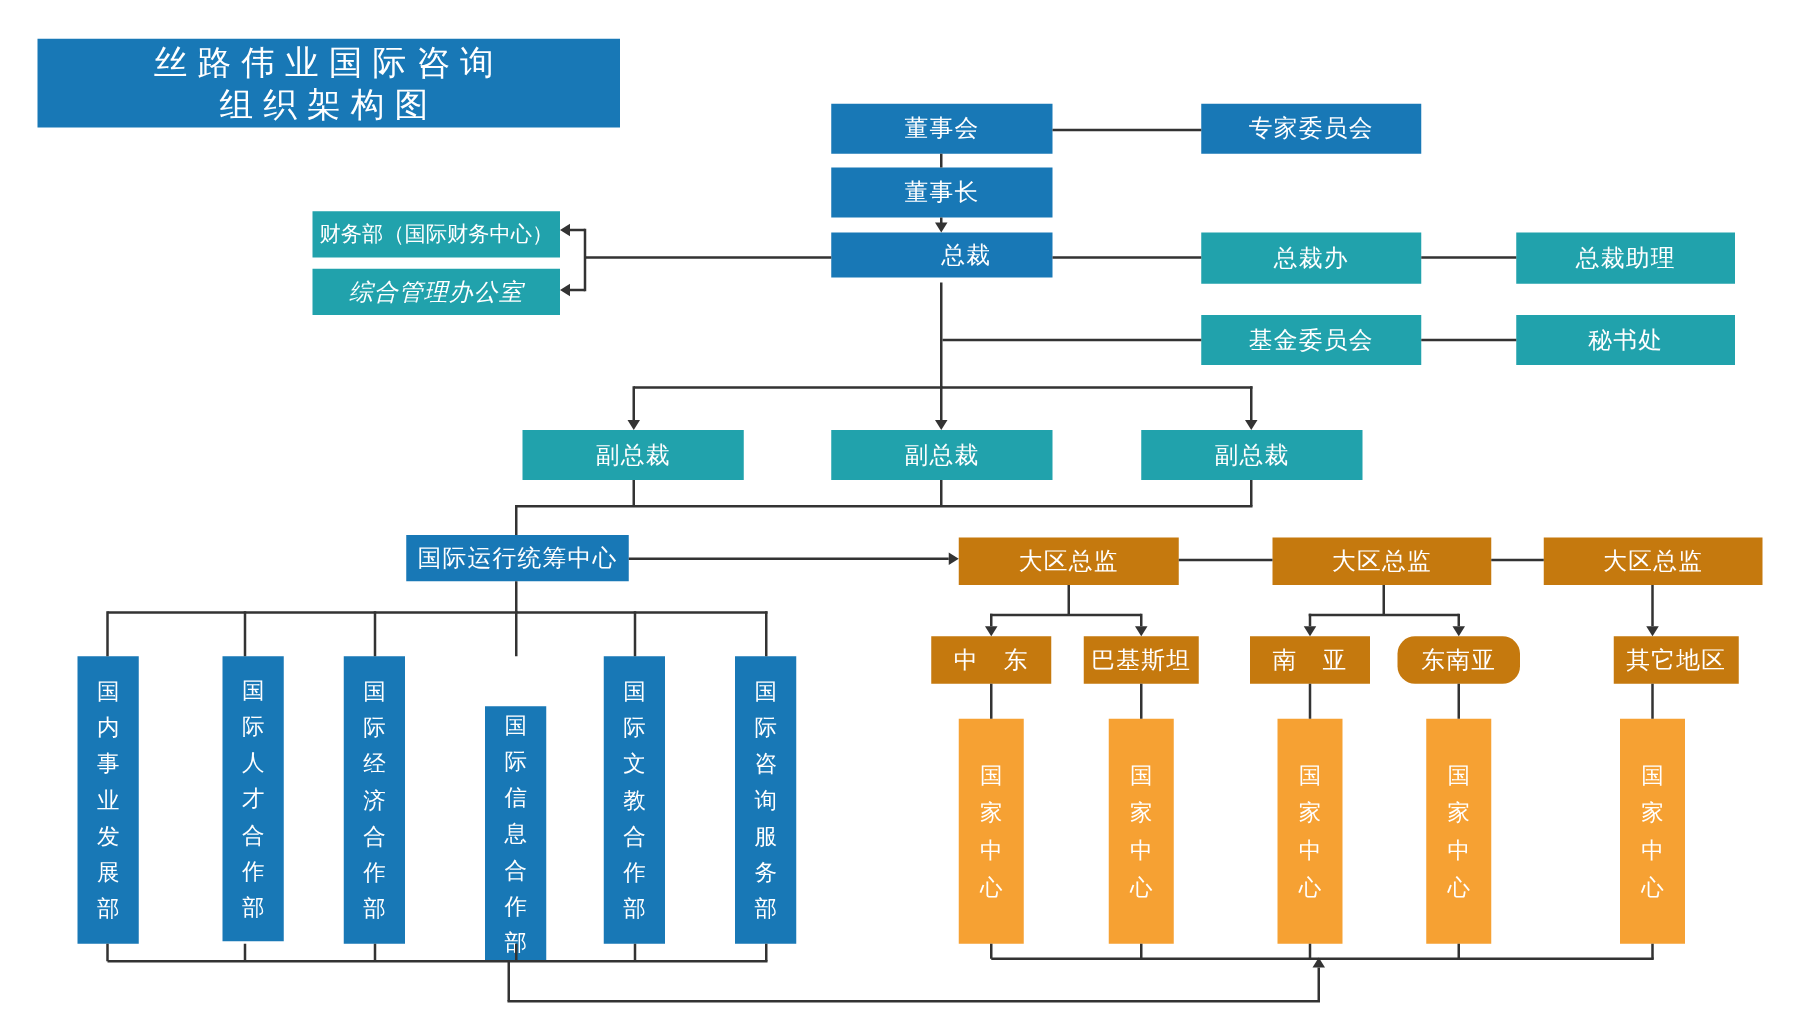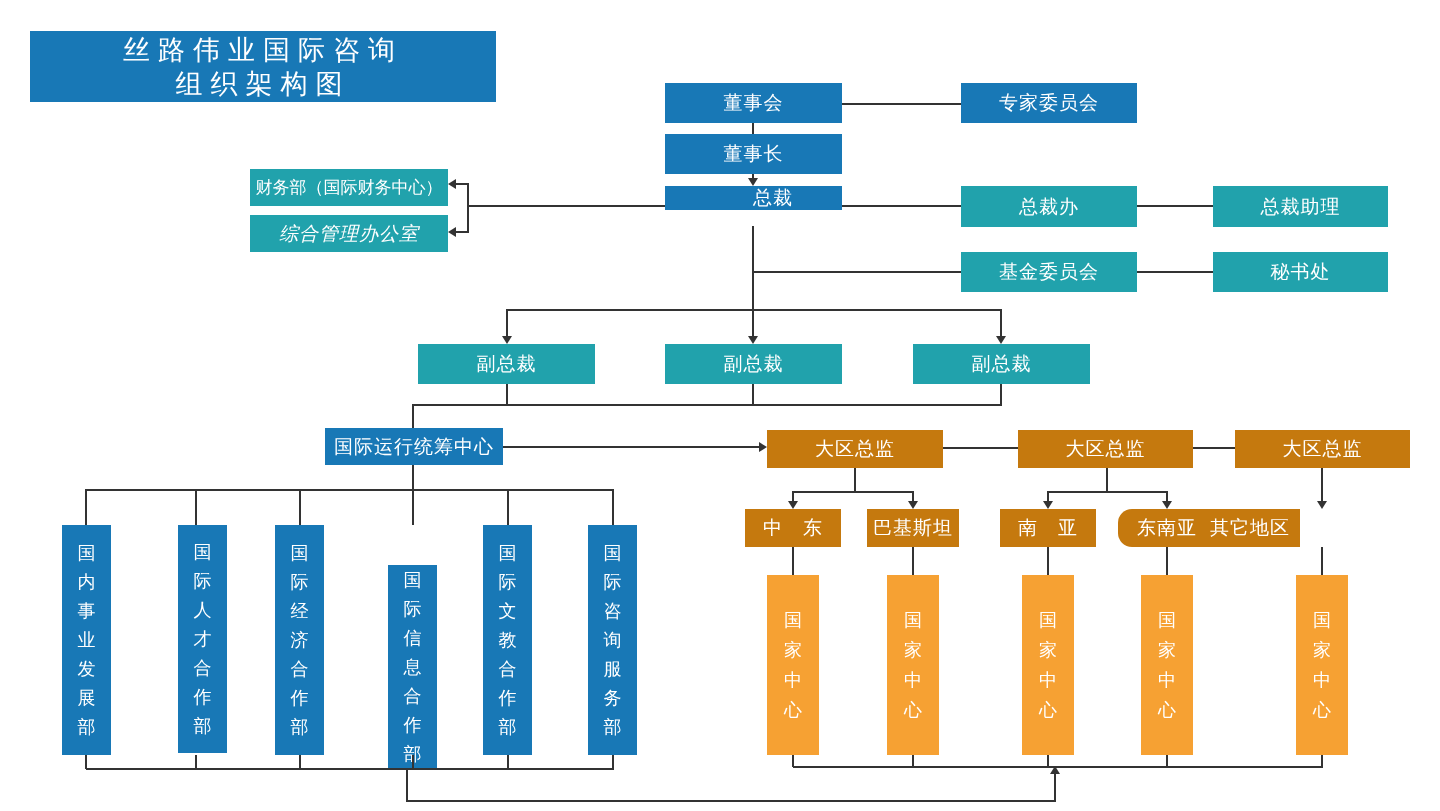--- a/index.html
+++ b/index.html
@@ -43,21 +43,21 @@
 
   <div class="box blue t19" style="left:665px;top:83px;width:177px;height:40px;">
       <span>董事会</span>
     </div>
   <div class="box blue t19" style="left:961px;top:83px;width:176px;height:40px;">
       <span>专家委员会</span>
     </div>
   <div class="box blue t19" style="left:665px;top:134px;width:177px;height:40px;">
       <span>董事长</span>
     </div>
-  <div class="box blue t19" style="left:665px;top:186px;width:177px;height:24px;padding-left:39px;">
+  <div class="box blue t19" style="left:665px;top:186px;width:177px;height:36px;padding-left:39px;">
       <span>总裁</span>
     </div>
 
   <div class="box teal t17" style="left:250px;top:169px;width:198px;height:37px;">
       <span>财务部（国际财务中心）</span>
     </div>
   <div class="box teal t19" style="left:250px;top:215px;width:198px;height:37px;font-style:italic;">
       <span>综合管理办公室</span>
     </div>
 
@@ -103,21 +103,21 @@
     </div>
   <div class="box orange t19" style="left:867px;top:509px;width:92px;height:38px;">
       <span>巴基斯坦</span>
     </div>
   <div class="box orange t19" style="left:1000px;top:509px;width:96px;height:38px;">
       <span>南　亚</span>
     </div>
   <div class="box orange t19" style="left:1118px;top:509px;width:98px;height:38px;border-radius:14px;">
       <span>东南亚</span>
     </div>
-  <div class="box orange t19" style="left:1200px;top:509px;width:100px;height:38px;">
+  <div class="box orange t19" style="left:1291px;top:509px;width:100px;height:38px;">
       <span>其它地区</span>
     </div>
 
   <div class="box lorange" style="left:767px;top:575px;width:52px;height:180px;">
       <span class="vtext2">国家中心</span>
     </div>
   <div class="box lorange" style="left:887px;top:575px;width:52px;height:180px;">
       <span class="vtext2">国家中心</span>
     </div>
   <div class="box lorange" style="left:1022px;top:575px;width:52px;height:180px;">

